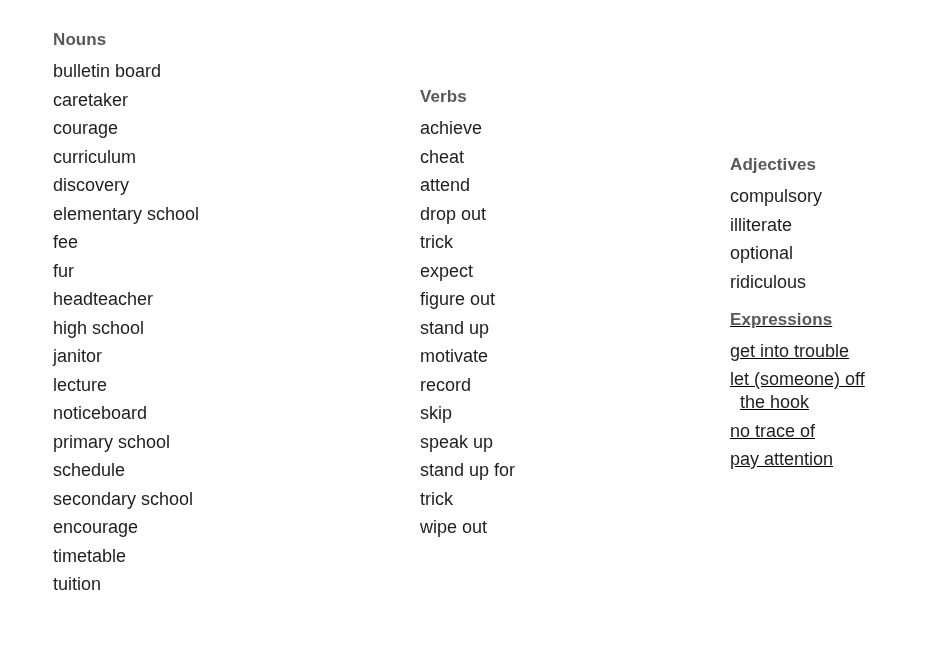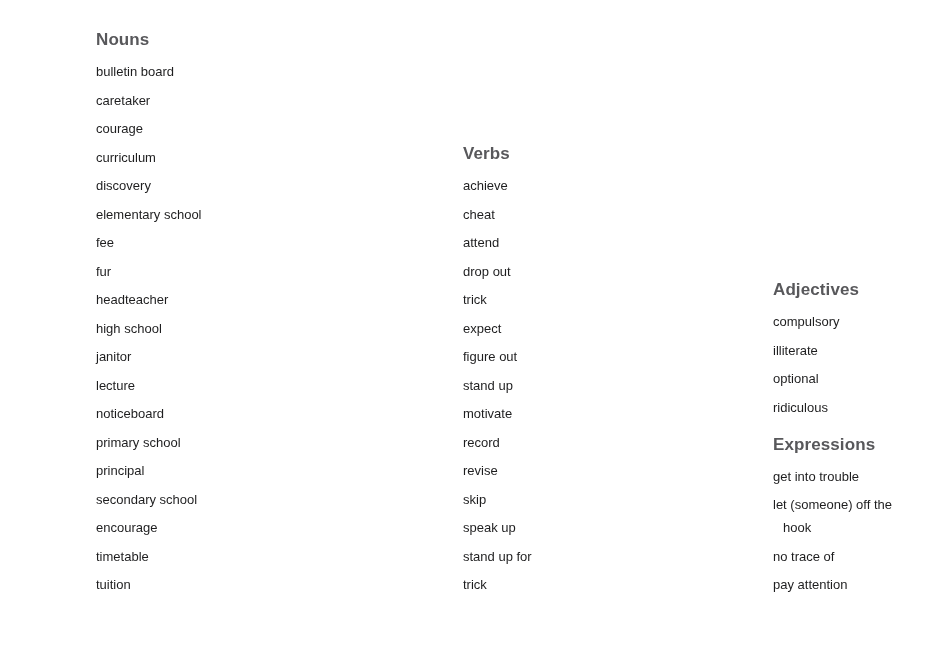--- a/index.html
+++ b/index.html
@@ -19,47 +19,47 @@
     overflow: hidden;
   }
   .page {
     box-sizing: border-box;
     width: 940px;
     height: 656px;
     padding: 28px 0 0 53px;
   }
   .columns {
     display: flex;
-    align-items: flex-end;
-    margin-left: 43px;
+    align-items: center;
   }
   .column {
     box-sizing: border-box;
   }
   .column-0 { width: 367px; }
   .column-1 { width: 310px; }
   .column-2 { width: 140px; }
   .vocab-section + .vocab-section {
     margin-top: 14px;
+    text-decoration: underline;
   }
   .heading {
     font-size: 17px;
     font-weight: bold;
     color: var(--heading-color);
     line-height: 23px;
     margin: 0 0 9px 0;
     letter-spacing: 0.1px;
   }
   .items {
     list-style: none;
     margin: 0;
     padding: 0;
   }
   .word {
-    font-size: 13px;
+    font-size: 18px;
     line-height: 23px;
     margin: 0 0 5.5px 0;
     color: var(--text-color);
     
     padding-left: 10px;
     text-indent: -10px;
   }
 </style>
 </head>
 <body>
@@ -77,21 +77,21 @@
             <li class="word">discovery</li>
             <li class="word">elementary school</li>
             <li class="word">fee</li>
             <li class="word">fur</li>
             <li class="word">headteacher</li>
             <li class="word">high school</li>
             <li class="word">janitor</li>
             <li class="word">lecture</li>
             <li class="word">noticeboard</li>
             <li class="word">primary school</li>
-            <li class="word">principal</li>
+            <li class="word">schedule</li>
             <li class="word">secondary school</li>
             <li class="word">encourage</li>
             <li class="word">timetable</li>
             <li class="word">tuition</li>
           </ul>
   </section>
 </div>
       <div class="column column-1">
   <section class="vocab-section">
     <h2 class="heading">Verbs</h2>
@@ -99,25 +99,25 @@
             <li class="word">achieve</li>
             <li class="word">cheat</li>
             <li class="word">attend</li>
             <li class="word">drop out</li>
             <li class="word">trick</li>
             <li class="word">expect</li>
             <li class="word">figure out</li>
             <li class="word">stand up</li>
             <li class="word">motivate</li>
             <li class="word">record</li>
-            <li class="word">revise</li>
             <li class="word">skip</li>
             <li class="word">speak up</li>
             <li class="word">stand up for</li>
             <li class="word">trick</li>
+            <li class="word">wipe out</li>
           </ul>
   </section>
 </div>
       <div class="column column-2">
   <section class="vocab-section">
     <h2 class="heading">Adjectives</h2>
     <ul class="items">
             <li class="word">compulsory</li>
             <li class="word">illiterate</li>
             <li class="word">optional</li>

